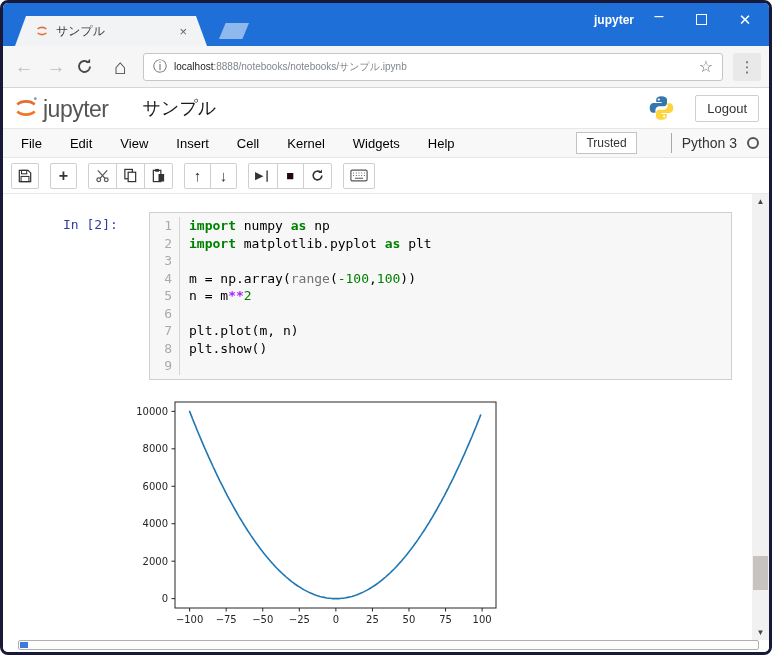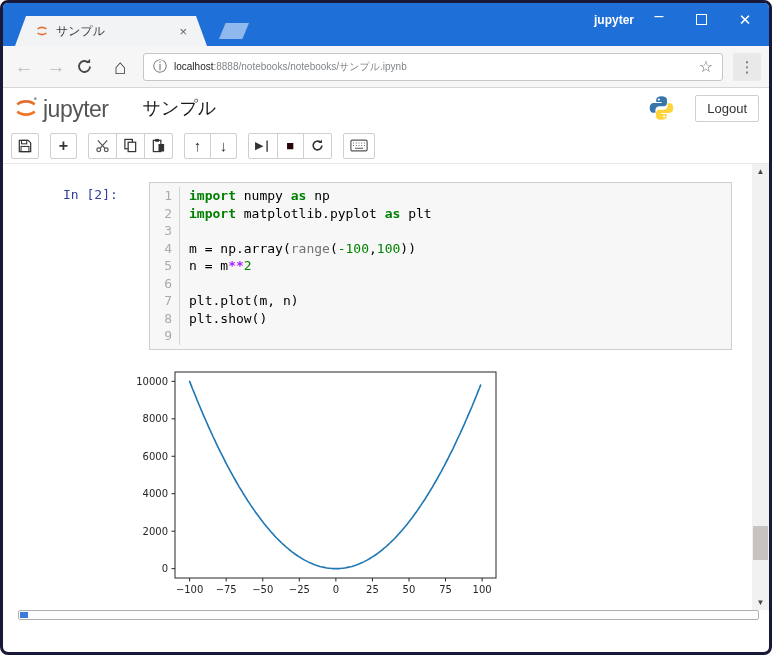--- a/index.html
+++ b/index.html
@@ -159,20 +159,36 @@
       <span>
         <svg class="icon-svg" width="27" height="30" viewBox="0 0 24 24">
           <path fill="#3776ab" d="M11.9 1.5c-3.1 0-4.6 1.3-4.6 3.1v2.1h4.8v.9H4.9c-1.9 0-3.4 1.6-3.4 4.3 0 2.7 1.2 4.4 3.1 4.4h2v-2.5c0-2 1.7-3.4 3.6-3.4h4.1c1.5 0 2.6-1.2 2.6-2.8V4.6c0-1.9-1.9-3.1-5-3.1zm-2.3 2c.5 0 1 .4 1 1s-.5 1-1 1-1-.4-1-1 .5-1 1-1z"></path>
           <path fill="#ffd43b" d="M12.1 22.5c3.1 0 4.6-1.3 4.6-3.1v-2.1h-4.8v-.9h7.2c1.9 0 3.4-1.6 3.4-4.3 0-2.7-1.2-4.4-3.1-4.4h-2v2.5c0 2-1.7 3.4-3.6 3.4H9.7c-1.5 0-2.6 1.2-2.6 2.8v3.1c0 1.9 1.9 3 5 3zm2.3-2c-.5 0-1-.4-1-1s.5-1 1-1 1 .4 1 1-.5 1-1 1z"></path>
         </svg>
       </span>
       <button class="logout-btn">Logout</button>
     </div>
   </div>
 
+  <div class="menubar">
+    <span class="menu-item">File</span>
+    <span class="menu-item">Edit</span>
+    <span class="menu-item">View</span>
+    <span class="menu-item">Insert</span>
+    <span class="menu-item">Cell</span>
+    <span class="menu-item">Kernel</span>
+    <span class="menu-item">Widgets</span>
+    <span class="menu-item">Help</span>
+    <div class="menu-right">
+      <span class="trusted">Trusted</span>
+      <span class="ksep"></span>
+      <span class="kernel-name">Python 3</span>
+      <span class="kernel-ind"></span>
+    </div>
+  </div>
 
   <div class="jtoolbar">
     <div class="tgroup">
       <span class="jbtn">
         <svg class="icon-svg" width="14" height="14" viewBox="0 0 16 16">
           <path d="M1.5 1.5 h10 l3 3 v10 h-13 z" fill="none" stroke="#333" stroke-width="1.4"></path>
           <rect x="4" y="1.5" width="6" height="4" fill="none" stroke="#333" stroke-width="1.2"></rect>
           <rect x="3.5" y="8.5" width="9" height="6" fill="none" stroke="#333" stroke-width="1.2"></rect>
         </svg>
       </span>

